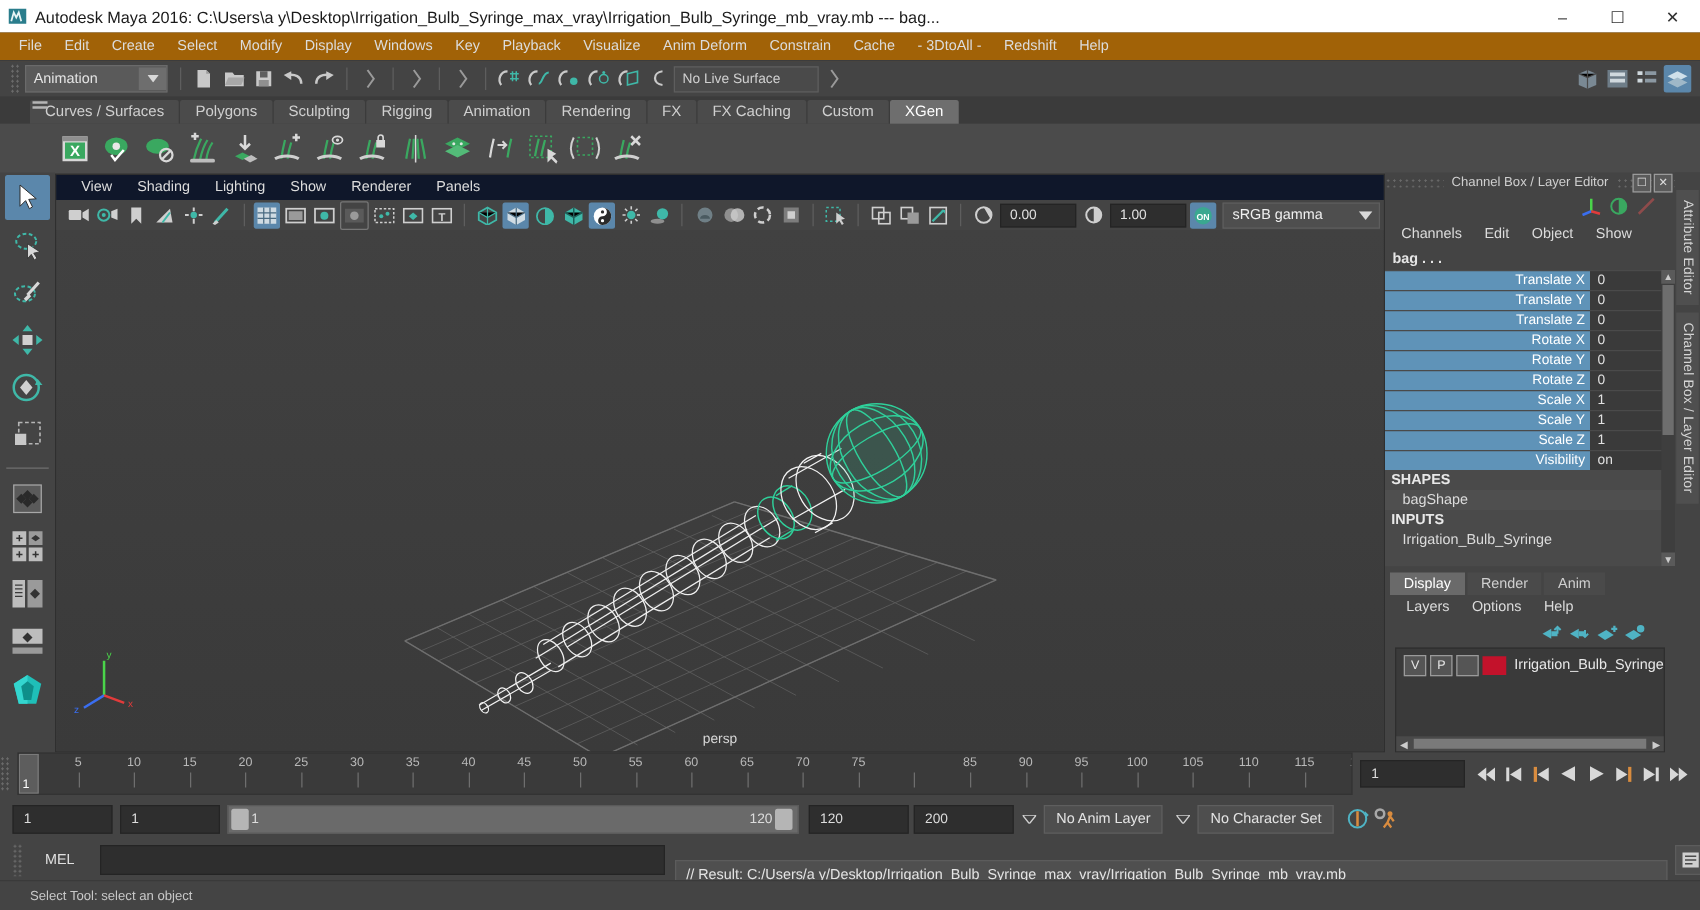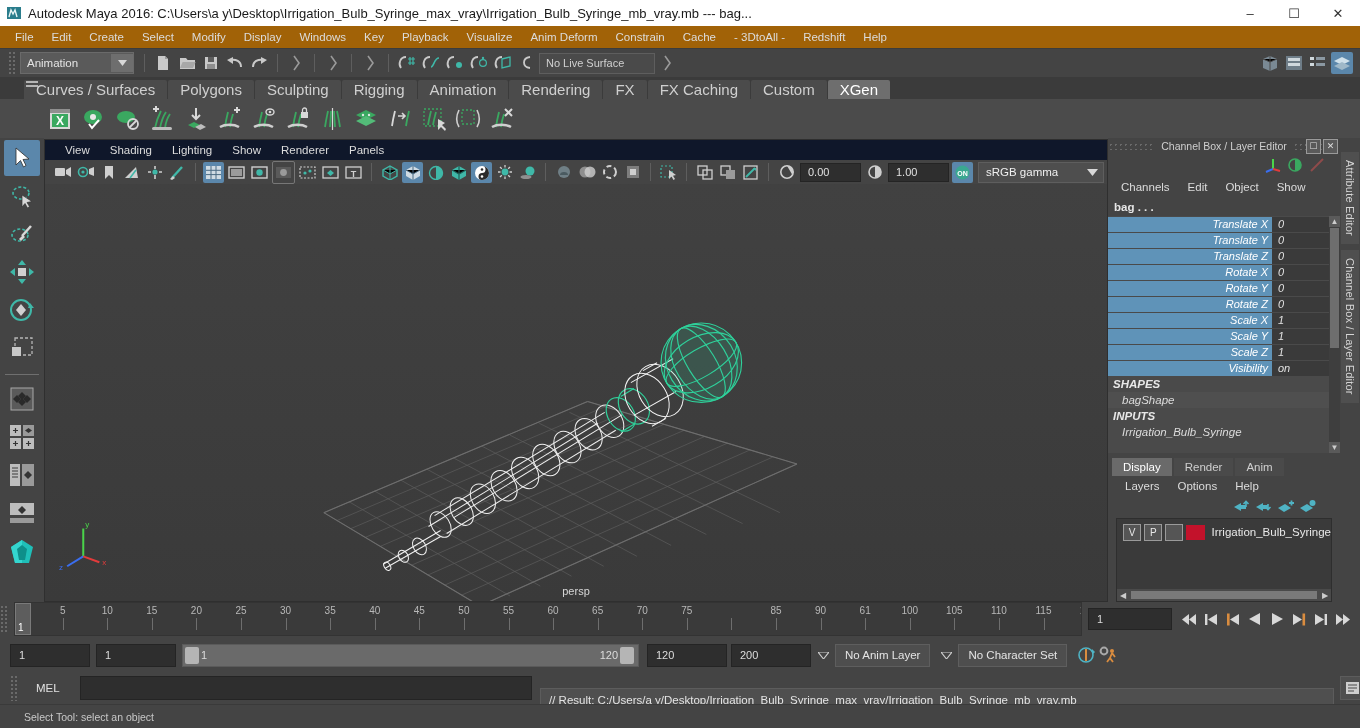--- a/index.html
+++ b/index.html
@@ -30,21 +30,21 @@
   .modecombo .txt{flex:1;padding-left:6px;font-size:11.5px;color:#e4e4e4;}
   .modecombo .arw{width:22px;height:18px;background:#6e6e6e;display:flex;align-items:center;justify-content:center;}
   .sep{width:1px;height:18px;background:#5e5e5e;margin:0 6px;flex:none;}
   .tbtn{width:22px;height:22px;display:flex;align-items:center;justify-content:center;margin:0 1px;flex:none;}
   .livefield{height:19px;width:108px;background:#4a4a4a;border:1px solid #5e5e5e;display:flex;align-items:center;padding-left:6px;color:#d0d0d0;font-size:11px;}
   .sl-right{position:absolute;right:6px;display:flex;align-items:center;}
 
   
   .shelftabs{height:22px;background:#3b3b3b;display:flex;align-items:flex-end;padding-left:24px;}
   .shelftabs .hamb{position:absolute;left:24px;top:76px;width:16px;height:14px;}
-  .stab{height:19px;line-height:19px;padding:0 12px;background:#4b4b4b;color:#cfcfcf;font-size:15px;margin-right:1px;border-top-left-radius:2px;border-top-right-radius:2px;white-space:nowrap;}
+  .stab{height:19px;line-height:19px;padding:0 12px;background:#4b4b4b;color:#cfcfcf;font-size:12px;margin-right:1px;border-top-left-radius:2px;border-top-right-radius:2px;white-space:nowrap;}
   .stab.active{background:#6e6e6e;color:#ffffff;}
 
   
   .shelfrow{height:40px;background:#4b4b4b;display:flex;align-items:center;padding-left:44px;border-bottom:1px solid #3a3a3a;}
   .shelficon{width:32px;height:32px;margin-right:2px;display:flex;align-items:center;justify-content:center;}
 
   
   .main{position:absolute;left:0;top:138px;width:1360px;height:464px;display:flex;}
   .toolbox{width:44px;background:#444444;padding-top:2px;display:flex;flex-direction:column;align-items:center;}
   .tool{width:36px;height:36px;margin-bottom:2px;display:flex;align-items:center;justify-content:center;border-radius:2px;}
@@ -71,21 +71,21 @@
   .cbpanel{width:232px;display:flex;flex-direction:column;}
   .cbtitle{height:16px;display:flex;align-items:center;justify-content:center;position:relative;font-size:10.5px;color:#cfcfcf;}
   .cbtitle .dotsH{width:52px;height:8px;background-image:radial-gradient(#6a6a6a 1px,transparent 1px);background-size:5px 5px;}
   .cbtitle .tlab{padding:0 6px;white-space:nowrap;}
   .cbtitle .btns{position:absolute;right:2px;display:flex;}
   .cbtitle .tbx{width:13px;height:13px;border:1px solid #9a9a9a;margin-left:2px;display:flex;align-items:center;justify-content:center;font-size:9px;color:#ddd;background:#5a5a5a;}
   .cbicons{height:22px;display:flex;align-items:center;justify-content:flex-end;padding-right:12px;}
   .cbmenus{height:22px;display:flex;align-items:center;padding-left:4px;}
   .cbmenus .mi{padding:2px 9px;font-size:11.5px;color:#dcdcdc;}
   .cbobj{font-size:11.5px;color:#e6e6e6;padding:3px 0 3px 6px;font-weight:bold;}
-  .cbrows{position:relative;background:#4a4a4a;flex:1;overflow:hidden;font-style:italic;}
+  .cbrows{position:relative;background:#4a4a4a;flex:1;overflow:hidden;}
   .cbrow{display:flex;height:16px;align-items:center;}
   .cbrow .lbl{width:160px;text-align:right;padding-right:4px;background:#5f93b8;color:#ffffff;font-size:11px;height:15px;line-height:15px;}
   .cbrow .val{flex:1;background:#3a3a3a;color:#e0e0e0;font-size:11px;height:15px;line-height:15px;padding-left:6px;}
   .cbsection{font-size:11.5px;color:#e8e8e8;padding:2px 0 2px 5px;font-weight:bold;}
   .cbsub{font-size:11.5px;color:#dcdcdc;padding:2px 0 2px 14px;background:#4f4f4f;}
   .cbscroll{position:absolute;right:0;top:0;width:11px;bottom:0;background:#3e3e3e;}
   .cbscroll .thumb{position:absolute;left:1px;width:9px;background:#6e6e6e;}
   .cbscroll .ar{position:absolute;left:0;width:11px;height:11px;display:flex;align-items:center;justify-content:center;background:#5a5a5a;font-size:8px;color:#ccc;}
 
   .layertabs{height:20px;display:flex;align-items:flex-end;padding-left:4px;margin-top:3px;}
@@ -1051,21 +1051,21 @@
         <span class="tick" style="left: 627.25px;">70</span>
         <span class="tickline" style="left: 627.25px;"></span>
         <span class="tick" style="left: 671.833px;">75</span>
         <span class="tickline" style="left: 671.833px;"></span>
         <span class="tick" style="left: 749px; margin-top: 39px;">80</span>
         <span class="tickline" style="left: 716.417px;"></span>
         <span class="tick" style="left: 761px;">85</span>
         <span class="tickline" style="left: 761px;"></span>
         <span class="tick" style="left: 805.583px;">90</span>
         <span class="tickline" style="left: 805.583px;"></span>
-        <span class="tick" style="left: 850.167px;">61</span>
+        <span class="tick" style="left: 850.167px;">95</span>
         <span class="tickline" style="left: 850.167px;"></span>
         <span class="tick" style="left: 894.75px;">100</span>
         <span class="tickline" style="left: 894.75px;"></span>
         <span class="tick" style="left: 939.333px;">105</span>
         <span class="tickline" style="left: 939.333px;"></span>
         <span class="tick" style="left: 983.917px;">110</span>
         <span class="tickline" style="left: 983.917px;"></span>
         <span class="tick" style="left: 1028.5px;">115</span>
         <span class="tickline" style="left: 1028.5px;"></span>
         <span class="tick" style="left: 1073.08px;">120</span>

